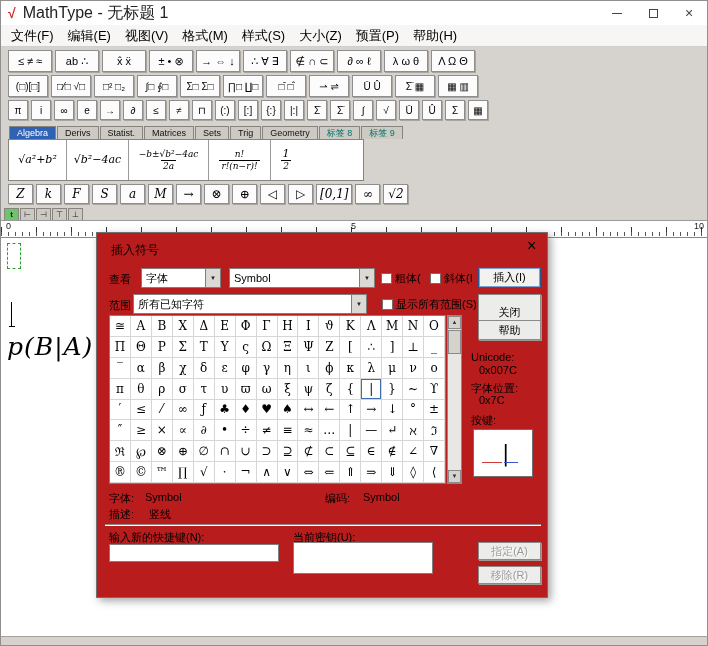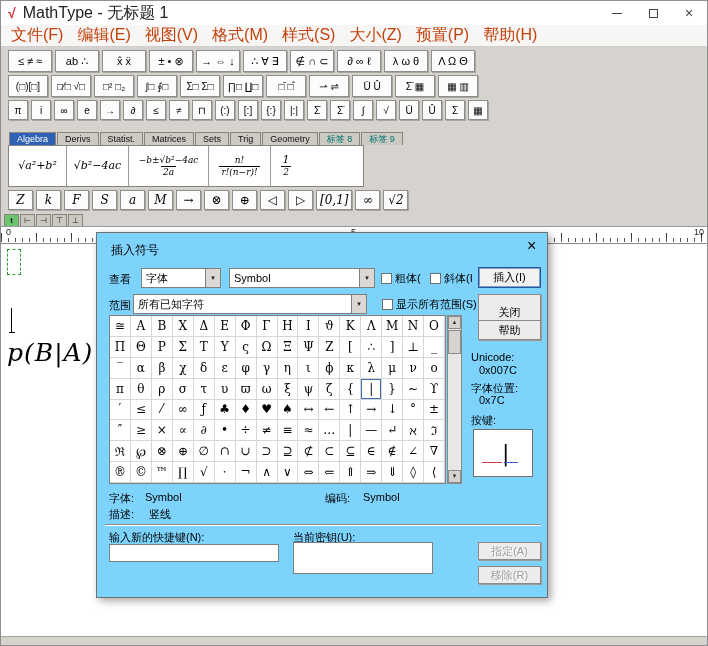--- a/index.html
+++ b/index.html
@@ -11,32 +11,32 @@
   .titlebar { height:24px; background:#fff; display:flex; align-items:center; flex:0 0 auto; }
   .logo { color:#d42a2a; font-weight:bold; font-size:14px; margin-left:7px; line-height:1; }
   .title-text { font-size:16px; color:#222; margin-left:7px; }
   .win-controls { margin-left:auto; display:flex; height:100%; }
   .win-btn { width:36px; height:100%; display:flex; align-items:center; justify-content:center; color:#444; font-size:14px; }
   .min-glyph { width:10px; height:1px; background:#444; display:block; }
   .max-glyph { width:9px; height:9px; border:1px solid #444; display:block; }
 
   
   .menubar { height:22px; background:#f7f6f4; display:flex; align-items:center; padding-left:3px; border-bottom:1px solid #cfcfcf; flex:0 0 auto; }
-  .menu-item { font-size:16px; color:#c2410c; padding:2px 7px; }
+  .menu-item { font-size:13px; color:#000000; padding:2px 7px; }
 
   
   .toolbar { background:#d6d3ce; padding:3px 0 0 7px; flex:0 0 auto; }
   .tb-row { display:flex; gap:3px; margin-bottom:3px; align-items:flex-end; }
   .tb-btn { background:#fcfcfc; border:1px solid #8e8e8e; box-shadow:1px 1px 0 #a9a6a0; height:22px; display:flex; align-items:center; justify-content:center; font-size:11px; color:#000; }
   .tb-btn.w44 { width:44px; }
   .tb-btn.w40 { width:40px; font-size:10px; }
   .tb-btn.sm { width:20px; height:20px; font-size:10px; }
   .tb-btn.lt { min-width:25px; height:20px; padding:0 3px; font-family:"DejaVu Serif",serif; font-style:italic; font-size:12px; }
 
-  .tab-row { display:flex; margin:12px 0 0 1px; align-items:center; }
+  .tab-row { display:flex; margin:6px 0 0 1px; align-items:center; }
   .ptab { font-size:9px; color:#111; background:#cdcac4; border:1px solid #87847e; border-bottom:none; padding:1px 7px; margin-right:1px; height:13px; line-height:11px; }
   .ptab.selected { background:#2f62b5; color:#fff; }
   .ptab.teal { color:#00766c; }
 
   .template-row { display:flex; border:1px solid #87847e; background:#fff; width:356px; }
   .tmpl-btn { border-right:1px solid #9a9a9a; height:40px; display:flex; flex-direction:column; align-items:center; justify-content:center; font-family:"DejaVu Serif",serif; font-style:italic; padding:8px 4px; }
   .tmpl-btn:last-child { border-right:none; }
   .t-top { font-size:11px; line-height:12px; }
   .t-sub { font-size:8px; line-height:9px; }
   .t-frac { font-size:9px; line-height:11px; border-top:1px solid #000; padding:0 2px; }
@@ -60,21 +60,21 @@
   
   .canvas { flex:1 1 auto; background:#fff; position:relative; }
   .sel-box { position:absolute; left:6px; top:5px; width:14px; height:26px; border:1px dashed #2e9e2e; }
   .cursor-bar { position:absolute; left:10px; top:64px; width:1px; height:25px; background:#000; }
   .cursor-foot { position:absolute; left:8px; top:88px; width:6px; height:1px; background:#000; }
   .equation { position:absolute; left:6px; top:94px; font-family:"DejaVu Serif",serif; font-style:italic; font-size:25px; color:#000; letter-spacing:1px; }
 
   .statusstrip { height:9px; background:#d6d3ce; border-top:1px solid #a5a29c; flex:0 0 auto; }
 
   
-  .dialog { position:absolute; left:96px; top:232px; width:452px; height:366px; background:#7dd3fc; border:1px solid #6f6f6f; box-shadow:3px 3px 8px rgba(0,0,0,.35); z-index:10; font-size:11px; color:#000; }
+  .dialog { position:absolute; left:96px; top:232px; width:452px; height:366px; background:#b91c1c; border:1px solid #6f6f6f; box-shadow:3px 3px 8px rgba(0,0,0,.35); z-index:10; font-size:11px; color:#000; }
   .dialog .abs { position:absolute; }
   .dlg-caption { font-size:12px; color:#000; }
   .dlg-close { font-size:16px; line-height:14px; color:#000; }
 
   .combo { position:absolute; background:#fff; border:1px solid #7f7f7f; display:flex; align-items:center; padding-left:4px; height:20px; font-size:11px; }
   .combo-text { overflow:hidden; white-space:nowrap; }
   .combo-arrow { margin-left:auto; width:15px; align-self:stretch; background:#dcd9d4; border-left:1px solid #7f7f7f; font-size:6px; display:flex; align-items:center; justify-content:center; color:#222; }
 
   .check { position:absolute; display:flex; align-items:center; gap:3px; font-size:11px; white-space:nowrap; }
   .check .box { width:11px; height:11px; background:#fff; border:1px solid #6f6f6f; display:inline-block; }

